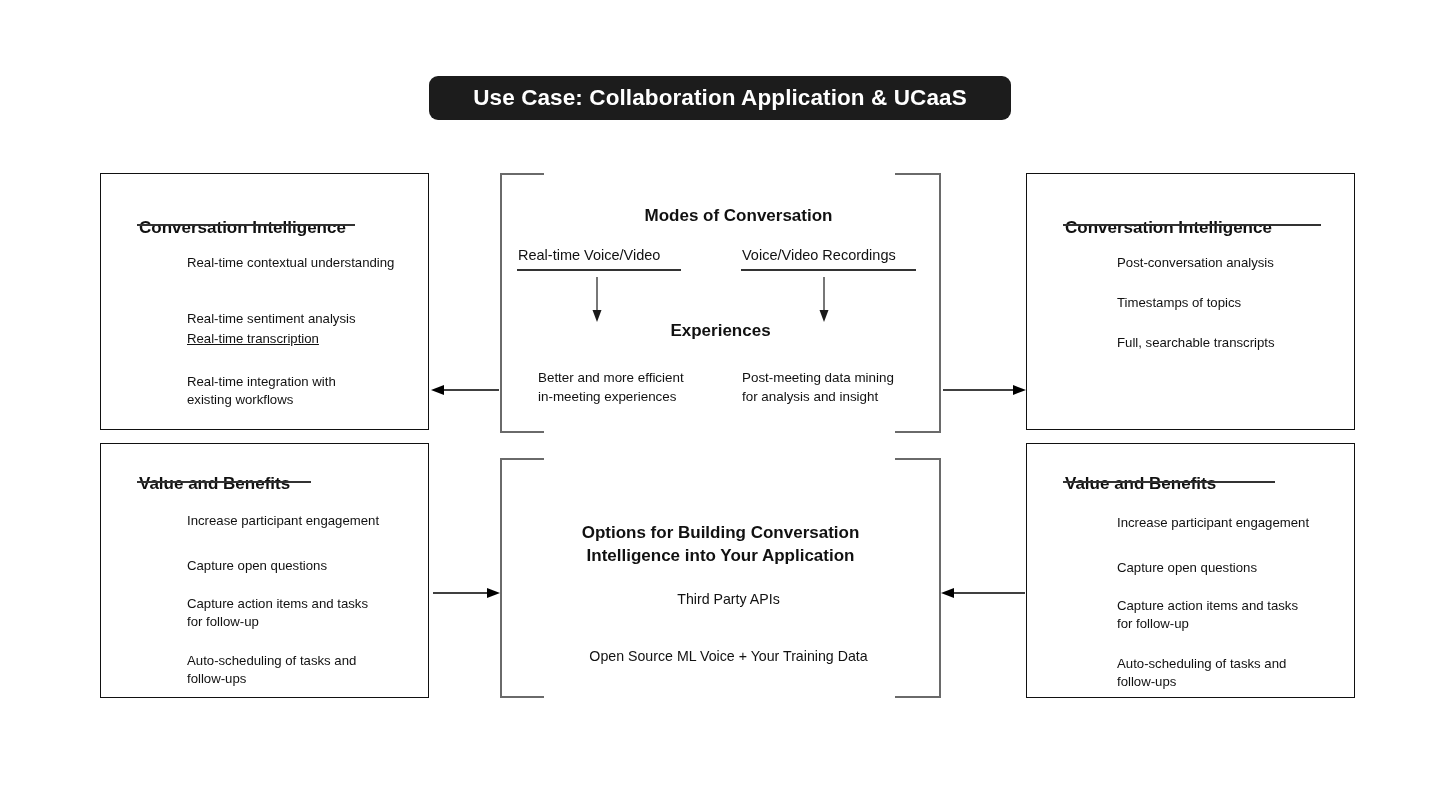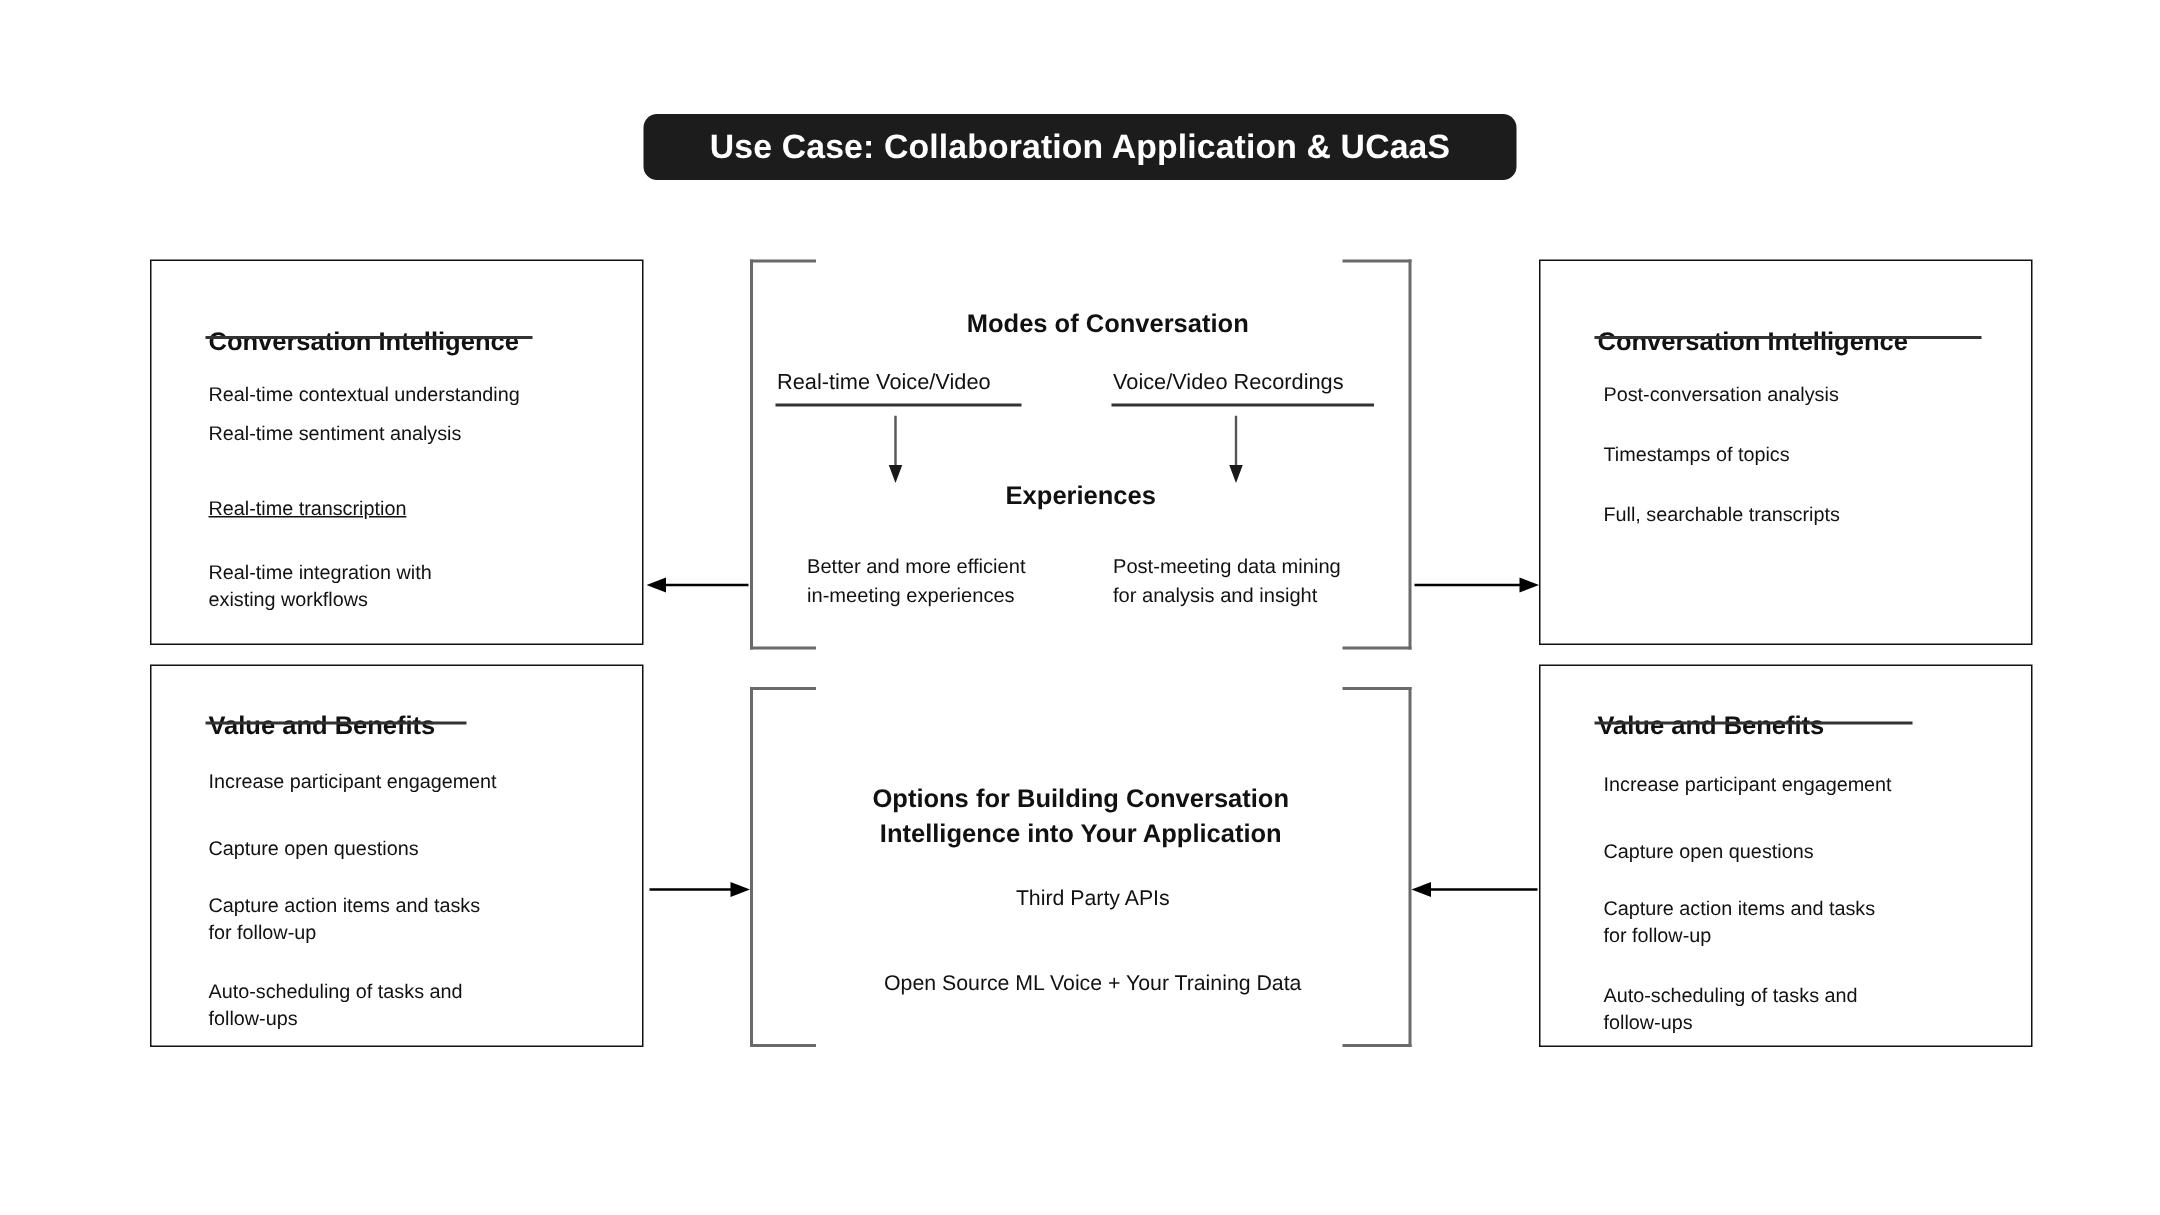--- a/index.html
+++ b/index.html
@@ -61,20 +61,21 @@
     height: 1.6px;
     background: #333333;
   }
   .panel-item {
     position: absolute;
     font-size: 13.2px;
     font-weight: 500;
     line-height: 1.38;
     color: #111111;
     white-space: pre-line;
+    margin-left: 48px;
   }
 
   
   #panel-tl { left: 100px; top: 173px; width: 329px; height: 257px; }
   #panel-bl { left: 100px; top: 443px; width: 329px; height: 255px; }
   #panel-tr { left: 1026px; top: 173px; width: 329px; height: 257px; }
   #panel-br { left: 1026px; top: 443px; width: 329px; height: 255px; }
 
   
   .bracket-frame { position: absolute; }
@@ -136,21 +137,21 @@
 <div id="canvas">
 
   <div class="title-banner">
     <span class="title-text">Use Case: Collaboration Application &amp; UCaaS</span>
   </div>
 
   <div class="panel" id="panel-tl">
     <div class="panel-heading" style="left:38px; top:27px;">Conversation Intelligence</div>
     <div class="panel-heading-rule" style="left:36px; top:50px; width:218px;"></div>
     <div class="panel-item" style="left:38px; top:80px;">Real-time contextual understanding</div>
-    <div class="panel-item" style="left:38px; top:106px;">Real-time sentiment analysis</div>
+    <div class="panel-item" style="left:38px; top:136px;">Real-time sentiment analysis</div>
     <div class="panel-item" style="left:38px; top:156px;text-decoration:underline;">Real-time transcription</div>
     <div class="panel-item" style="left:38px; top:199px;">Real-time integration with
 existing workflows</div>
   </div>
 
   <div class="panel" id="panel-bl">
     <div class="panel-heading" style="left:38px; top:13px;">Value and Benefits</div>
     <div class="panel-heading-rule" style="left:36px; top:37px; width:174px;"></div>
     <div class="panel-item" style="left:38px; top:68px;">Increase participant engagement</div>
     <div class="panel-item" style="left:38px; top:113px;">Capture open questions</div>

